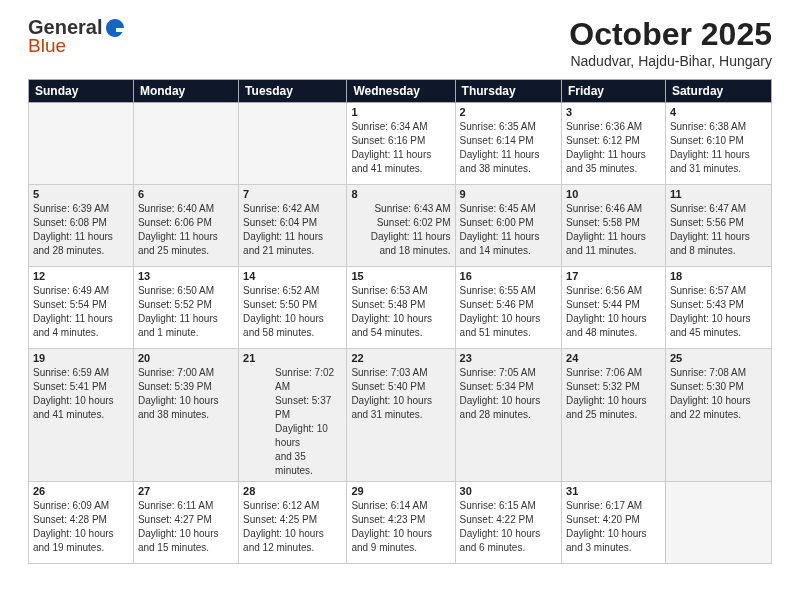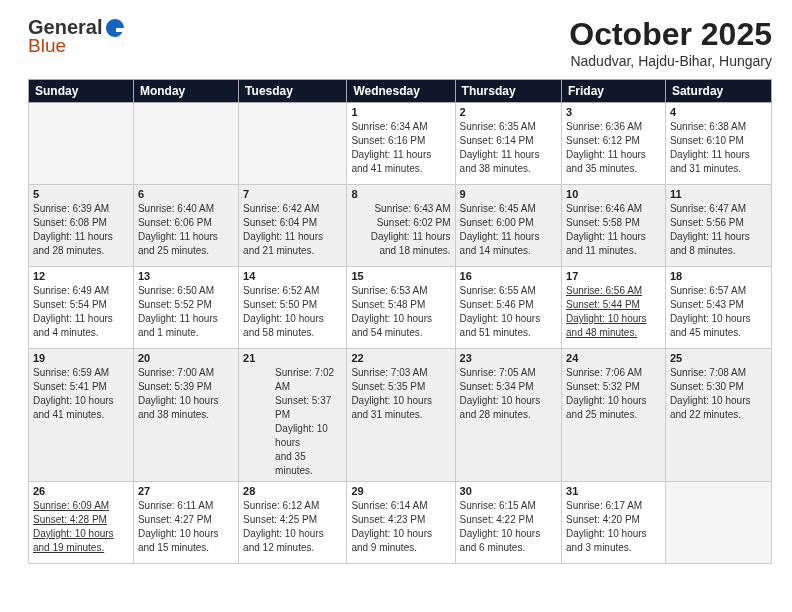--- a/index.html
+++ b/index.html
@@ -231,21 +231,21 @@
           </td>
           <td>
             <span class="day-number">16</span>
             <div class="day-info" style="white-space: pre-line;">Sunrise: 6:55 AM
 Sunset: 5:46 PM
 Daylight: 10 hours
 and 51 minutes.</div>
           </td>
           <td>
             <span class="day-number">17</span>
-            <div class="day-info" style="white-space: pre-line; text-decoration: underline;">Sunrise: 6:56 AM
+            <div class="day-info" style="white-space: pre-line;">Sunrise: 6:56 AM
 Sunset: 5:44 PM
 Daylight: 10 hours
 and 48 minutes.</div>
           </td>
           <td>
             <span class="day-number">18</span>
             <div class="day-info" style="white-space: pre-line;">Sunrise: 6:57 AM
 Sunset: 5:43 PM
 Daylight: 10 hours
 and 45 minutes.</div>
@@ -269,21 +269,21 @@
           <td>
             <span class="day-number">21</span>
             <div class="day-info" style="white-space: pre-line; margin-left: 32px;">Sunrise: 7:02 AM
 Sunset: 5:37 PM
 Daylight: 10 hours
 and 35 minutes.</div>
           </td>
           <td>
             <span class="day-number">22</span>
             <div class="day-info" style="white-space: pre-line;">Sunrise: 7:03 AM
-Sunset: 5:35 PM
+Sunset: 5:40 PM
 Daylight: 10 hours
 and 31 minutes.</div>
           </td>
           <td>
             <span class="day-number">23</span>
             <div class="day-info" style="white-space: pre-line;">Sunrise: 7:05 AM
 Sunset: 5:34 PM
 Daylight: 10 hours
 and 28 minutes.</div>
           </td>
@@ -298,21 +298,21 @@
             <span class="day-number">25</span>
             <div class="day-info" style="white-space: pre-line;">Sunrise: 7:08 AM
 Sunset: 5:30 PM
 Daylight: 10 hours
 and 22 minutes.</div>
           </td>
         </tr>
         <tr>
           <td>
             <span class="day-number">26</span>
-            <div class="day-info" style="white-space: pre-line; text-decoration: underline;">Sunrise: 6:09 AM
+            <div class="day-info" style="white-space: pre-line;">Sunrise: 6:09 AM
 Sunset: 4:28 PM
 Daylight: 10 hours
 and 19 minutes.</div>
           </td>
           <td>
             <span class="day-number">27</span>
             <div class="day-info" style="white-space: pre-line;">Sunrise: 6:11 AM
 Sunset: 4:27 PM
 Daylight: 10 hours
 and 15 minutes.</div>

